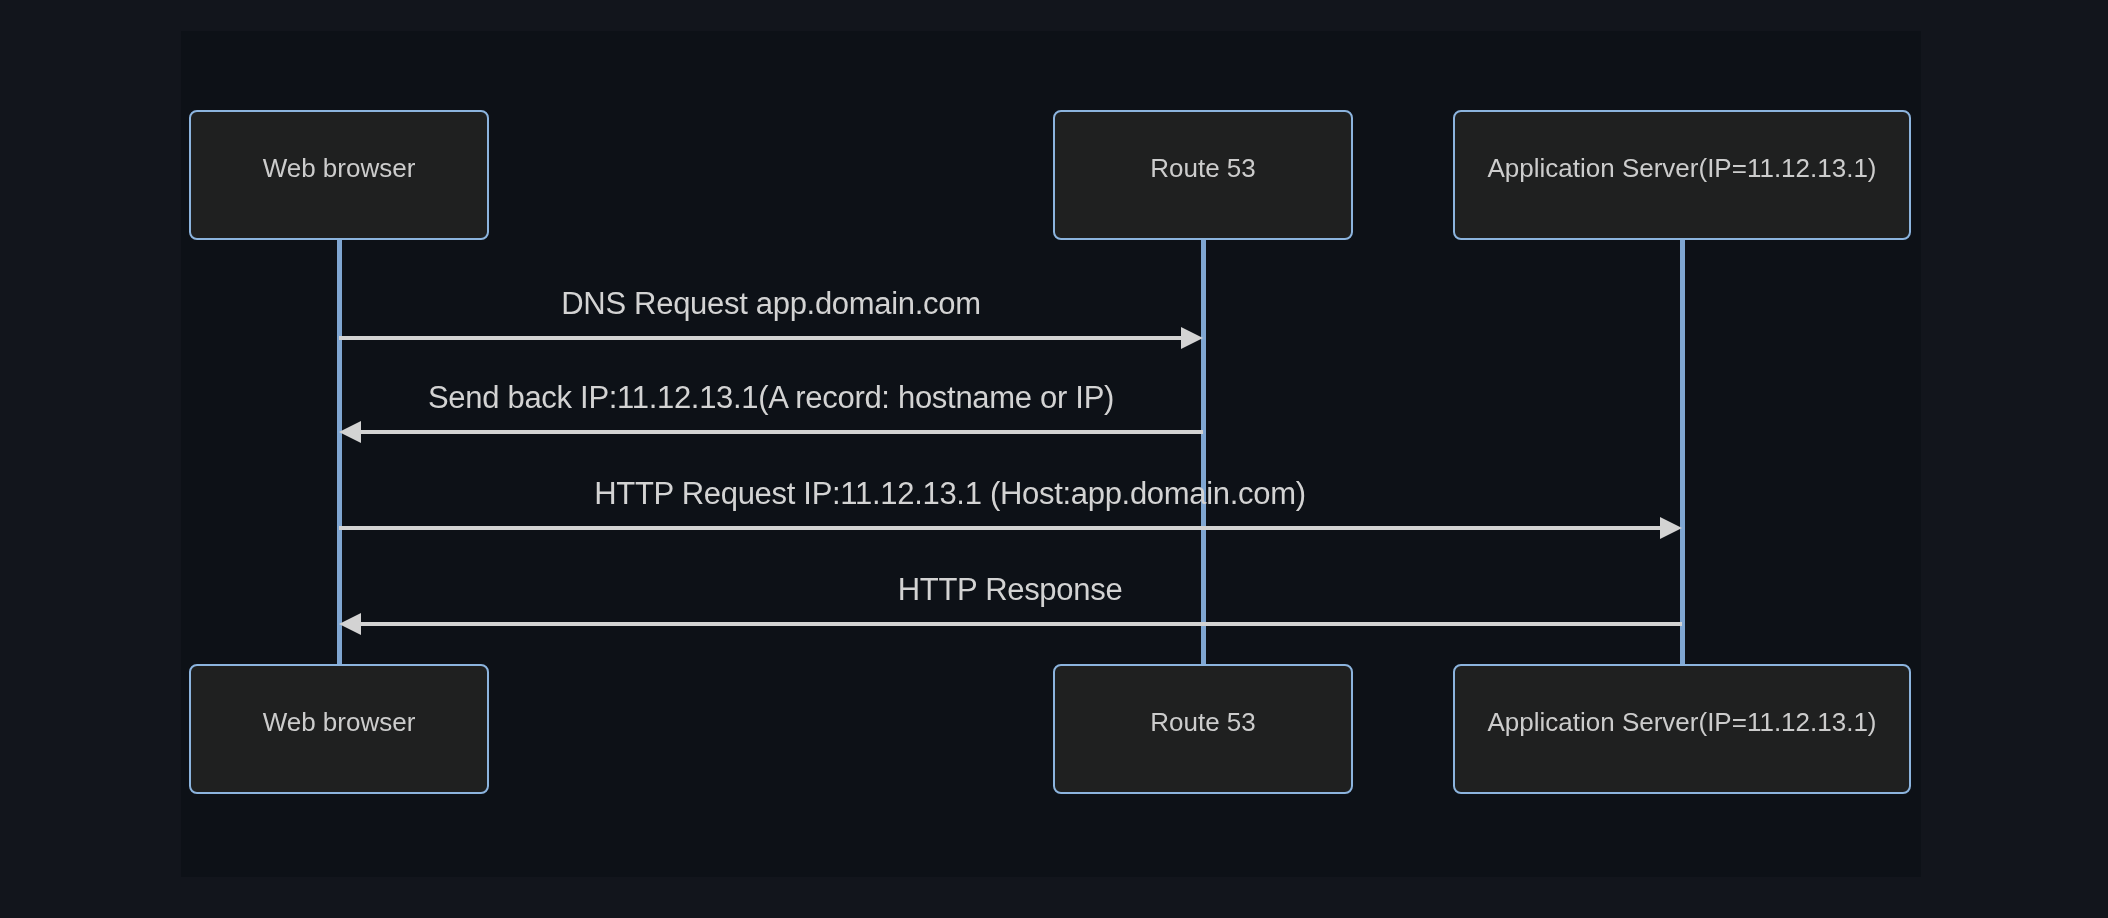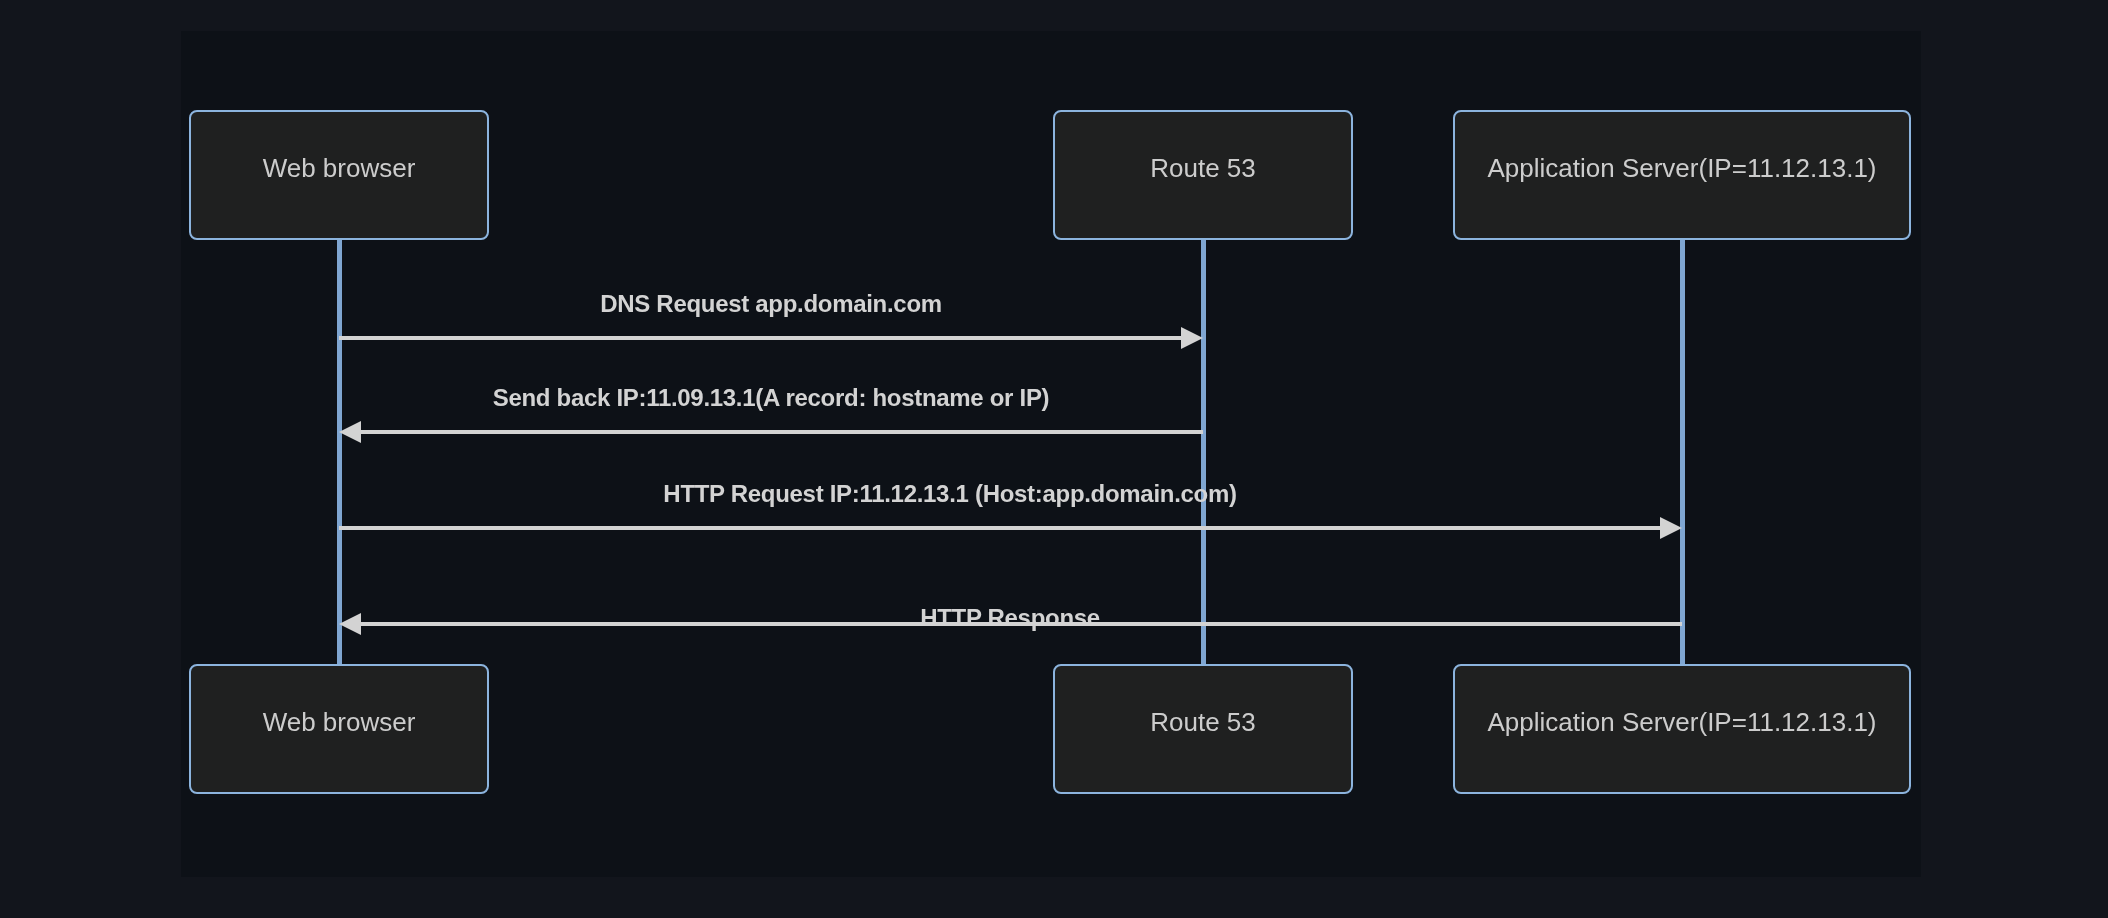--- a/index.html
+++ b/index.html
@@ -49,22 +49,22 @@
   }
   .msg-line {
     position: absolute;
     height: 4px;
     background: var(--message-color, #d3d3d3);
   }
   .msg-label {
     position: absolute;
     transform: translateX(-50%);
     color: var(--message-color, #d3d3d3);
-    font-size: 24px;
-    font-weight: bold;
+    font-size: 31px;
+    font-weight: normal;
     letter-spacing: -0.3px;
     line-height: 40px;
     white-space: nowrap;
     text-align: center;
   }
   .arrow-right {
     position: absolute;
     width: 0; height: 0;
     border-top: 11px solid transparent;
     border-bottom: 11px solid transparent;
@@ -106,25 +106,25 @@
     <span class="label">Route 53</span>
   </div>
   <div class="actor-box" style="left:1453px; top:664px; width:458px;">
     <span class="label">Application Server(IP=11.12.13.1)</span>
   </div>
 
   <div class="msg-label" style="left:771px; top:284px;">DNS Request app.domain.com</div>
   <div class="msg-line" style="left:339px; top:336px; width:844px;"></div>
   <div class="arrow-right" style="left:1181px; top:327px;"></div>
 
-  <div class="msg-label" style="left:771px; top:378px;">Send back IP:11.09.13.1(A record: hostname or IP)</div>
+  <div class="msg-label" style="left:771px; top:378px;">Send back IP:11.12.13.1(A record: hostname or IP)</div>
   <div class="msg-line" style="left:359px; top:430px; width:844px;"></div>
   <div class="arrow-left" style="left:339px; top:421px;"></div>
 
   <div class="msg-label" style="left:950px; top:474px;">HTTP Request IP:11.12.13.1 (Host:app.domain.com)</div>
   <div class="msg-line" style="left:339px; top:526px; width:1323px;"></div>
   <div class="arrow-right" style="left:1660px; top:517px;"></div>
 
-  <div class="msg-label" style="left:1010px; top:598px;">HTTP Response</div>
+  <div class="msg-label" style="left:1010px; top:570px;">HTTP Response</div>
   <div class="msg-line" style="left:359px; top:622px; width:1323px;"></div>
   <div class="arrow-left" style="left:339px; top:613px;"></div>
 
 </div>
 
 </body></html>

